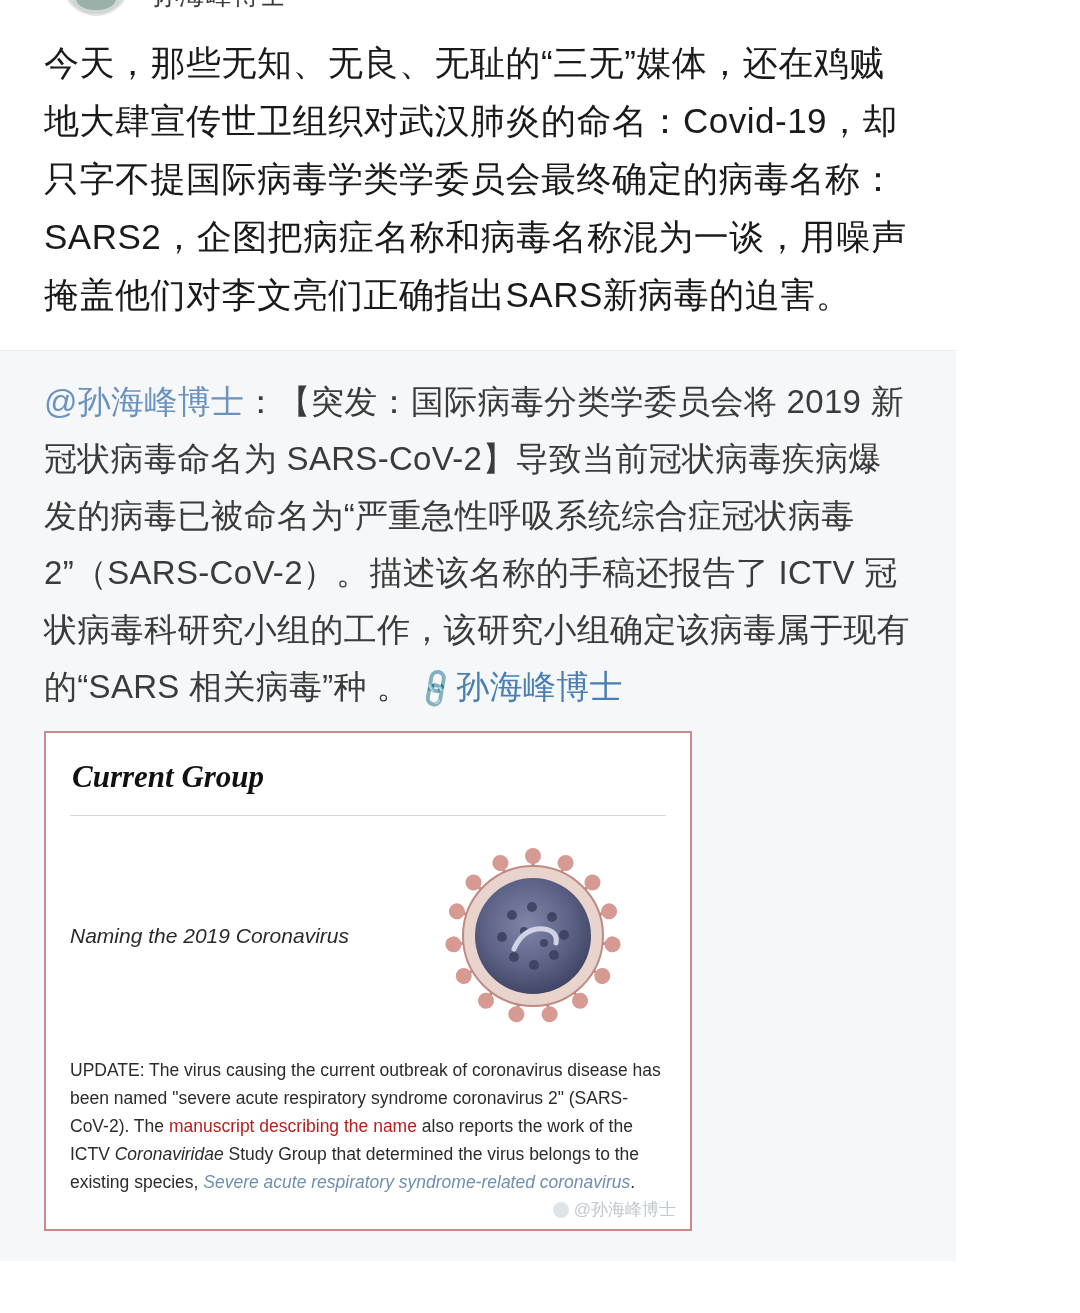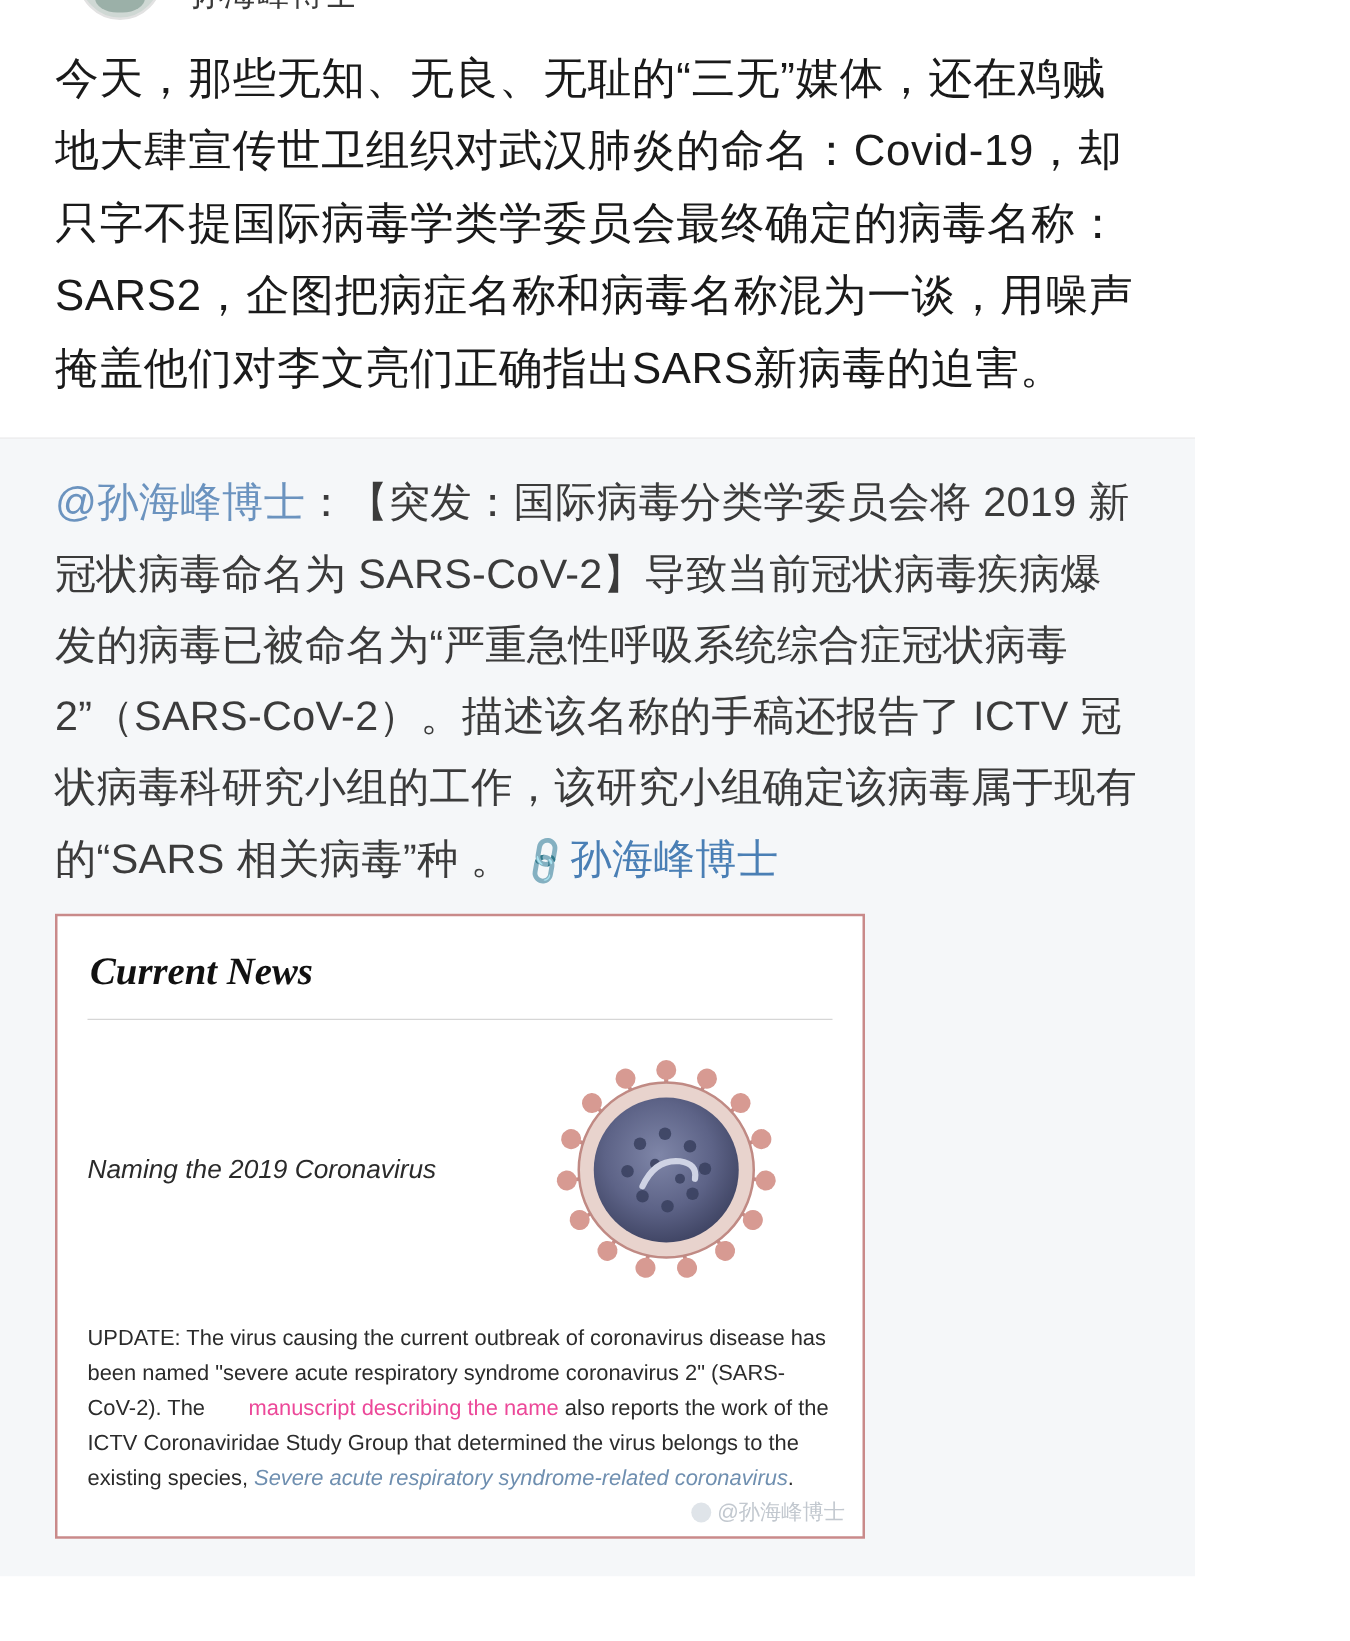--- a/index.html
+++ b/index.html
@@ -140,22 +140,22 @@
     display: flex;
     justify-content: center;
     align-items: center;
   }
   .news-para {
     padding: 0 24px 0 24px;
     font-size: 17.5px;
     line-height: 28px;
     color: #2b2b2b;
   }
-  .news-para .grey-link { color: #ec4899; margin-left: 30px; }
-  .news-para .ital { }
+  .news-para .grey-link { color: #b91c1c; }
+  .news-para .ital { font-style: italic; }
   .news-para .blue-ital { color: #6f8fb0; font-style: italic; text-align: right; }
   .watermark {
     position: absolute;
     right: 14px;
     bottom: 8px;
     font-size: 17px;
     color: #c2c8cf;
     display: flex;
     align-items: center;
     gap: 5px;
@@ -182,21 +182,21 @@
   <div class="post-body">
     <p>今天，那些无知、无良、无耻的“三无”媒体，还在鸡贼地大肆宣传世卫组织对武汉肺炎的命名：Covid-19，却只字不提国际病毒学类学委员会最终确定的病毒名称：SARS2，企图把病症名称和病毒名称混为一谈，用噪声掩盖他们对李文亮们正确指出SARS新病毒的迫害。</p>
   </div>
 
   <div class="quote-block">
     <p class="quote-text">
       <span class="mention">@孙海峰博士</span><span>：</span><span>【突发：国际病毒分类学委员会将 2019 新冠状病毒命名为 SARS-CoV-2】导致当前冠状病毒疾病爆发的病毒已被命名为“严重急性呼吸系统综合症冠状病毒 2”（SARS-CoV-2）。描述该名称的手稿还报告了 ICTV 冠状病毒科研究小组的工作，该研究小组确定该病毒属于现有的“SARS 相关病毒”种 。</span>&nbsp;<span class="link"><span class="link-icon">🔗</span><span>孙海峰博士</span></span>
     </p>
 
     <div class="news-card">
-      <div class="news-title">Current News</div>
+      <div class="news-title">Current Group</div>
       <div class="news-rule"></div>
 
       <div class="news-mid">
         <div class="news-caption">Naming the 2019 Coronavirus</div>
         <div class="virus-wrap">
           <svg width="210" height="210" viewBox="0 0 210 210" aria-hidden="true">
             <defs>
               <radialGradient id="core" cx="45%" cy="40%" r="62%">
                 <stop offset="0%" stop-color="#7f86a8"></stop>
                 <stop offset="60%" stop-color="#5d6387"></stop>

